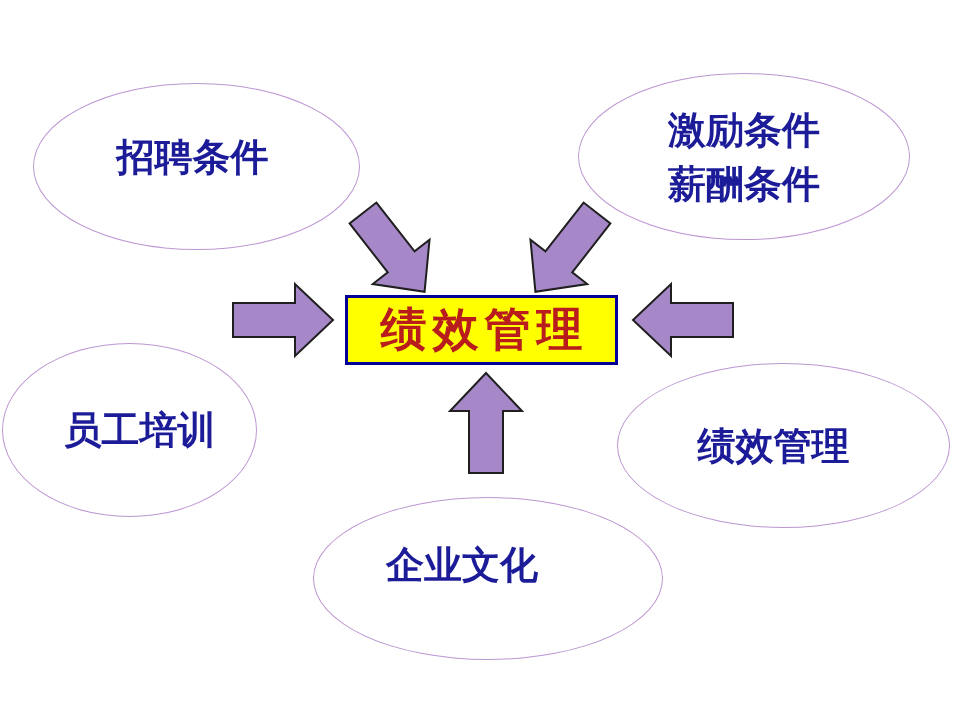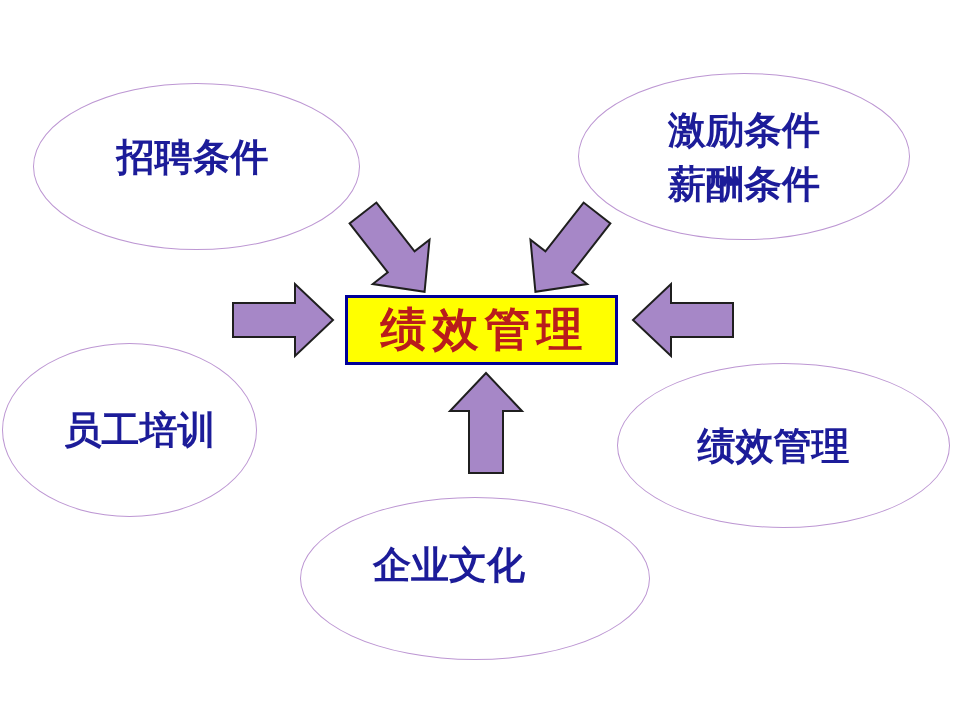--- a/index.html
+++ b/index.html
@@ -33,21 +33,21 @@
     text-align: center;
     white-space: nowrap;
   }
   .ellipse-top-left    { left: 33px;  top: 83px;  width: 327px; height: 167px; }
   .ellipse-top-left .node-text { padding: 0 16px 20px 0; margin-left: 8px; }
   .ellipse-top-right   { left: 578px; top: 73px;  width: 332px; height: 167px; }
   .ellipse-left        { left: 2px;   top: 343px; width: 255px; height: 174px; }
   .ellipse-left .node-text { padding-left: 20px; }
   .ellipse-right       { left: 617px; top: 363px; width: 333px; height: 165px; }
   .ellipse-right .node-text { padding-right: 20px; }
-  .ellipse-bottom      { left: 300px; top: 497px; width: 350px; height: 163px; }
+  .ellipse-bottom      { left: 313px; top: 497px; width: 350px; height: 163px; }
   .ellipse-bottom .node-text { padding: 0 52px 27px 0; }
   .center-box {
     position: absolute;
     left: 345px;
     top: 295px;
     width: 273px;
     height: 70px;
     background: #ffff00;
     border: 3px solid #000099;
     box-sizing: border-box;

